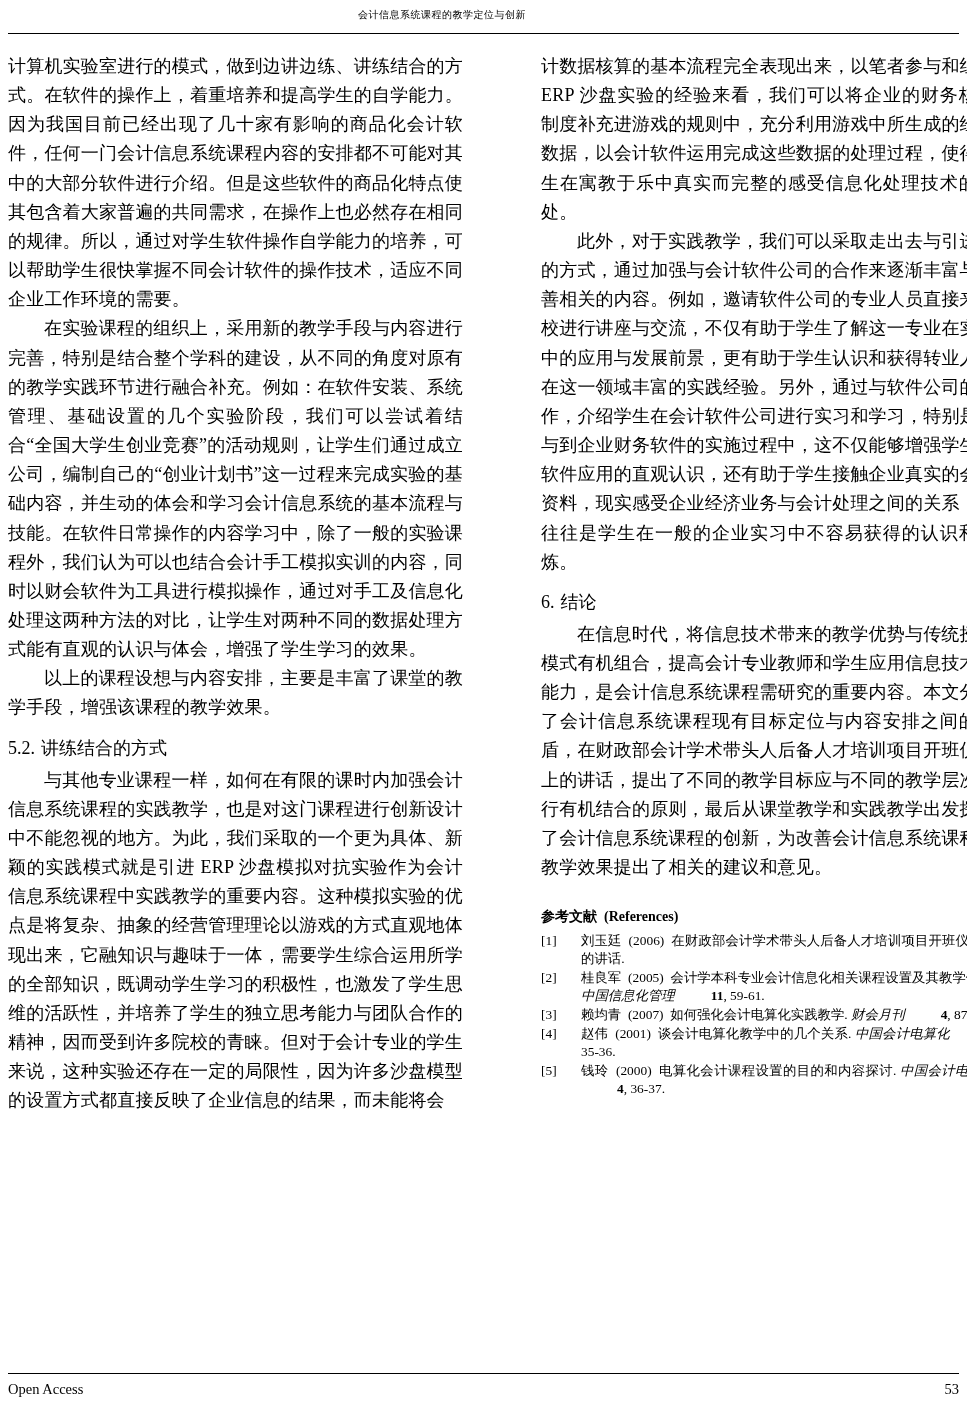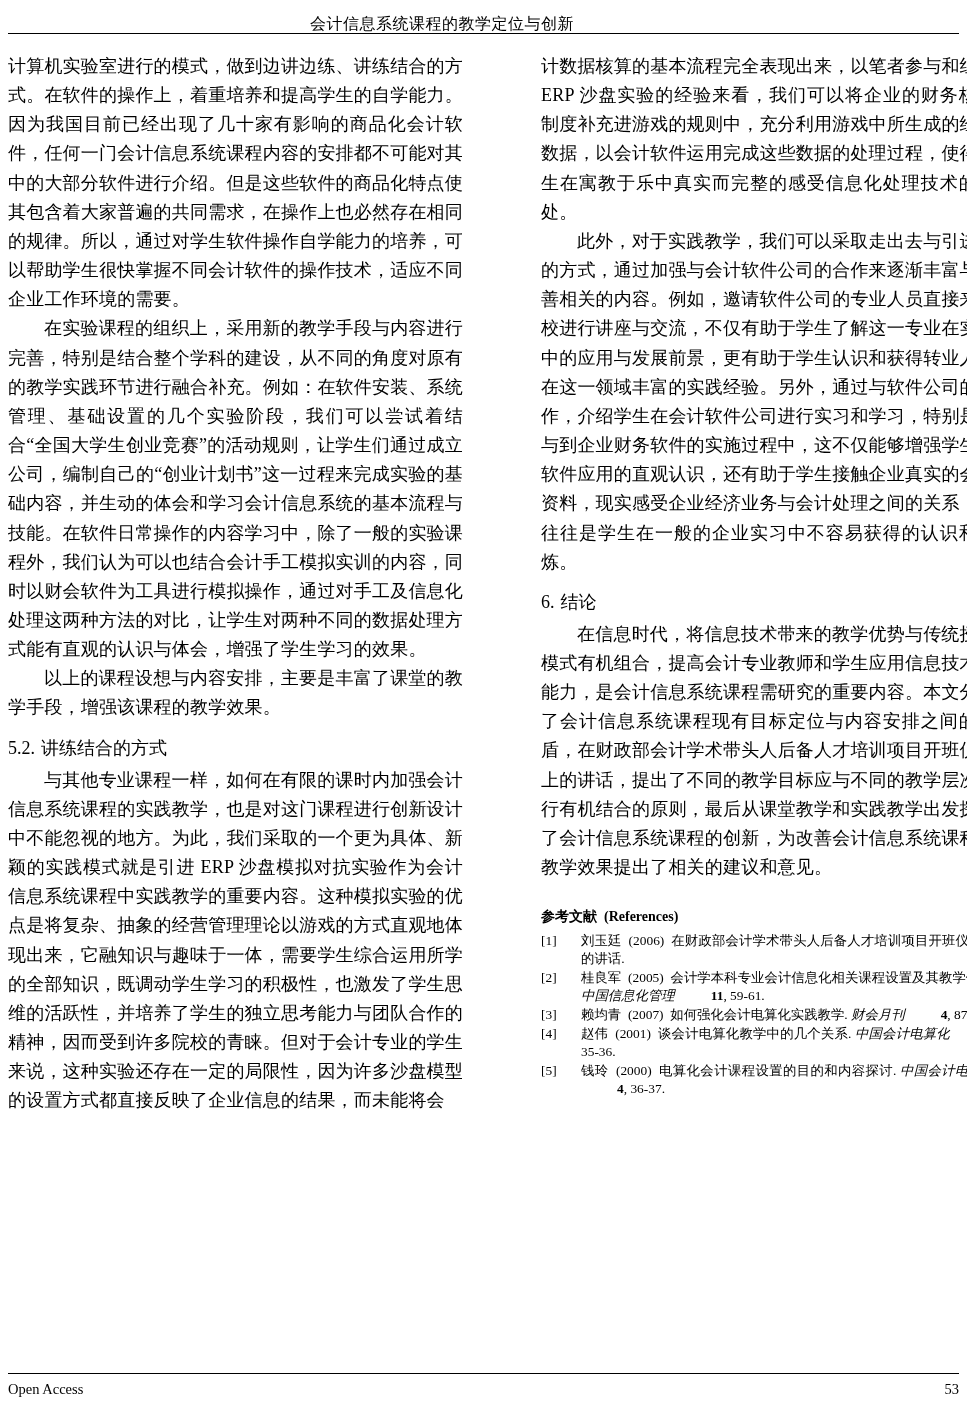--- a/index.html
+++ b/index.html
@@ -22,23 +22,22 @@
     height: 1414px;
     box-sizing: border-box;
     padding: 0;
   }
   .running-head {
     position: absolute;
     top: 8px;
     left: 0;
     width: 884px;
     text-align: center;
-    font-size: 16px;
+    font-size: 10px;
     letter-spacing: 0.5px;
-    margin-top: 6px;
   }
   .head-rule {
     position: absolute;
     top: 33px;
     left: 8px;
     width: 951px;
     height: 1px;
     background: #000;
   }
   .columns {

